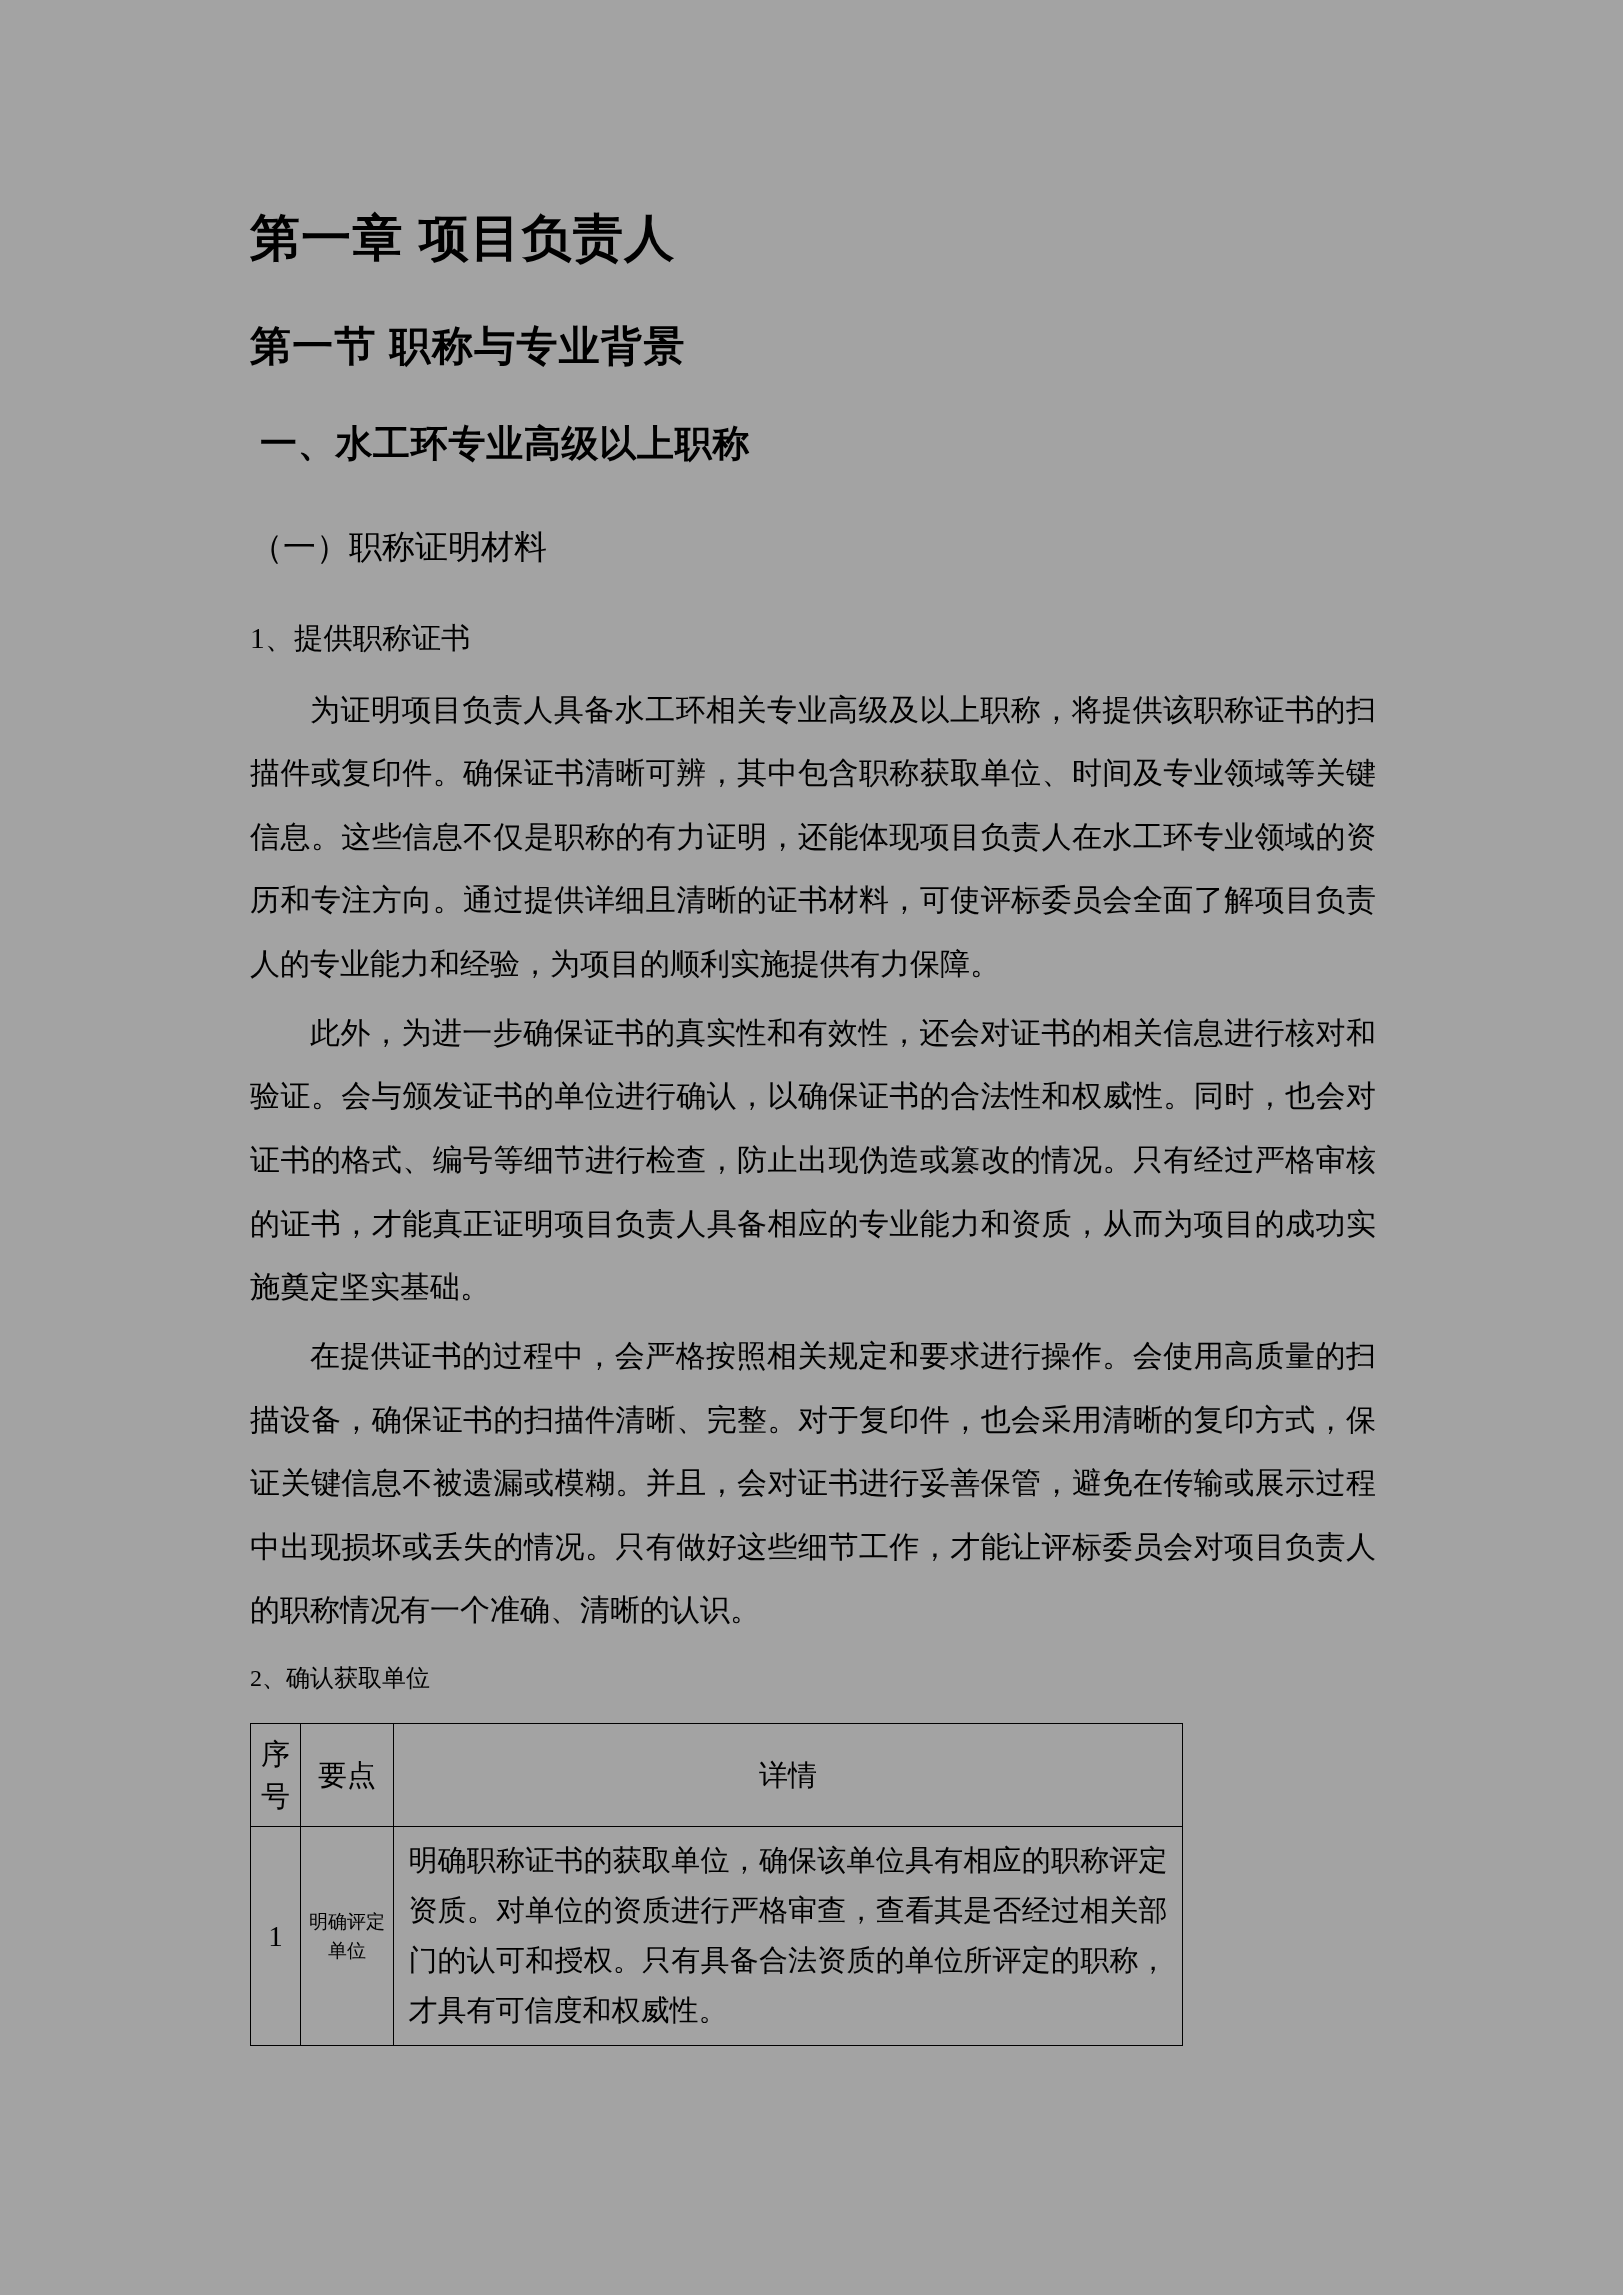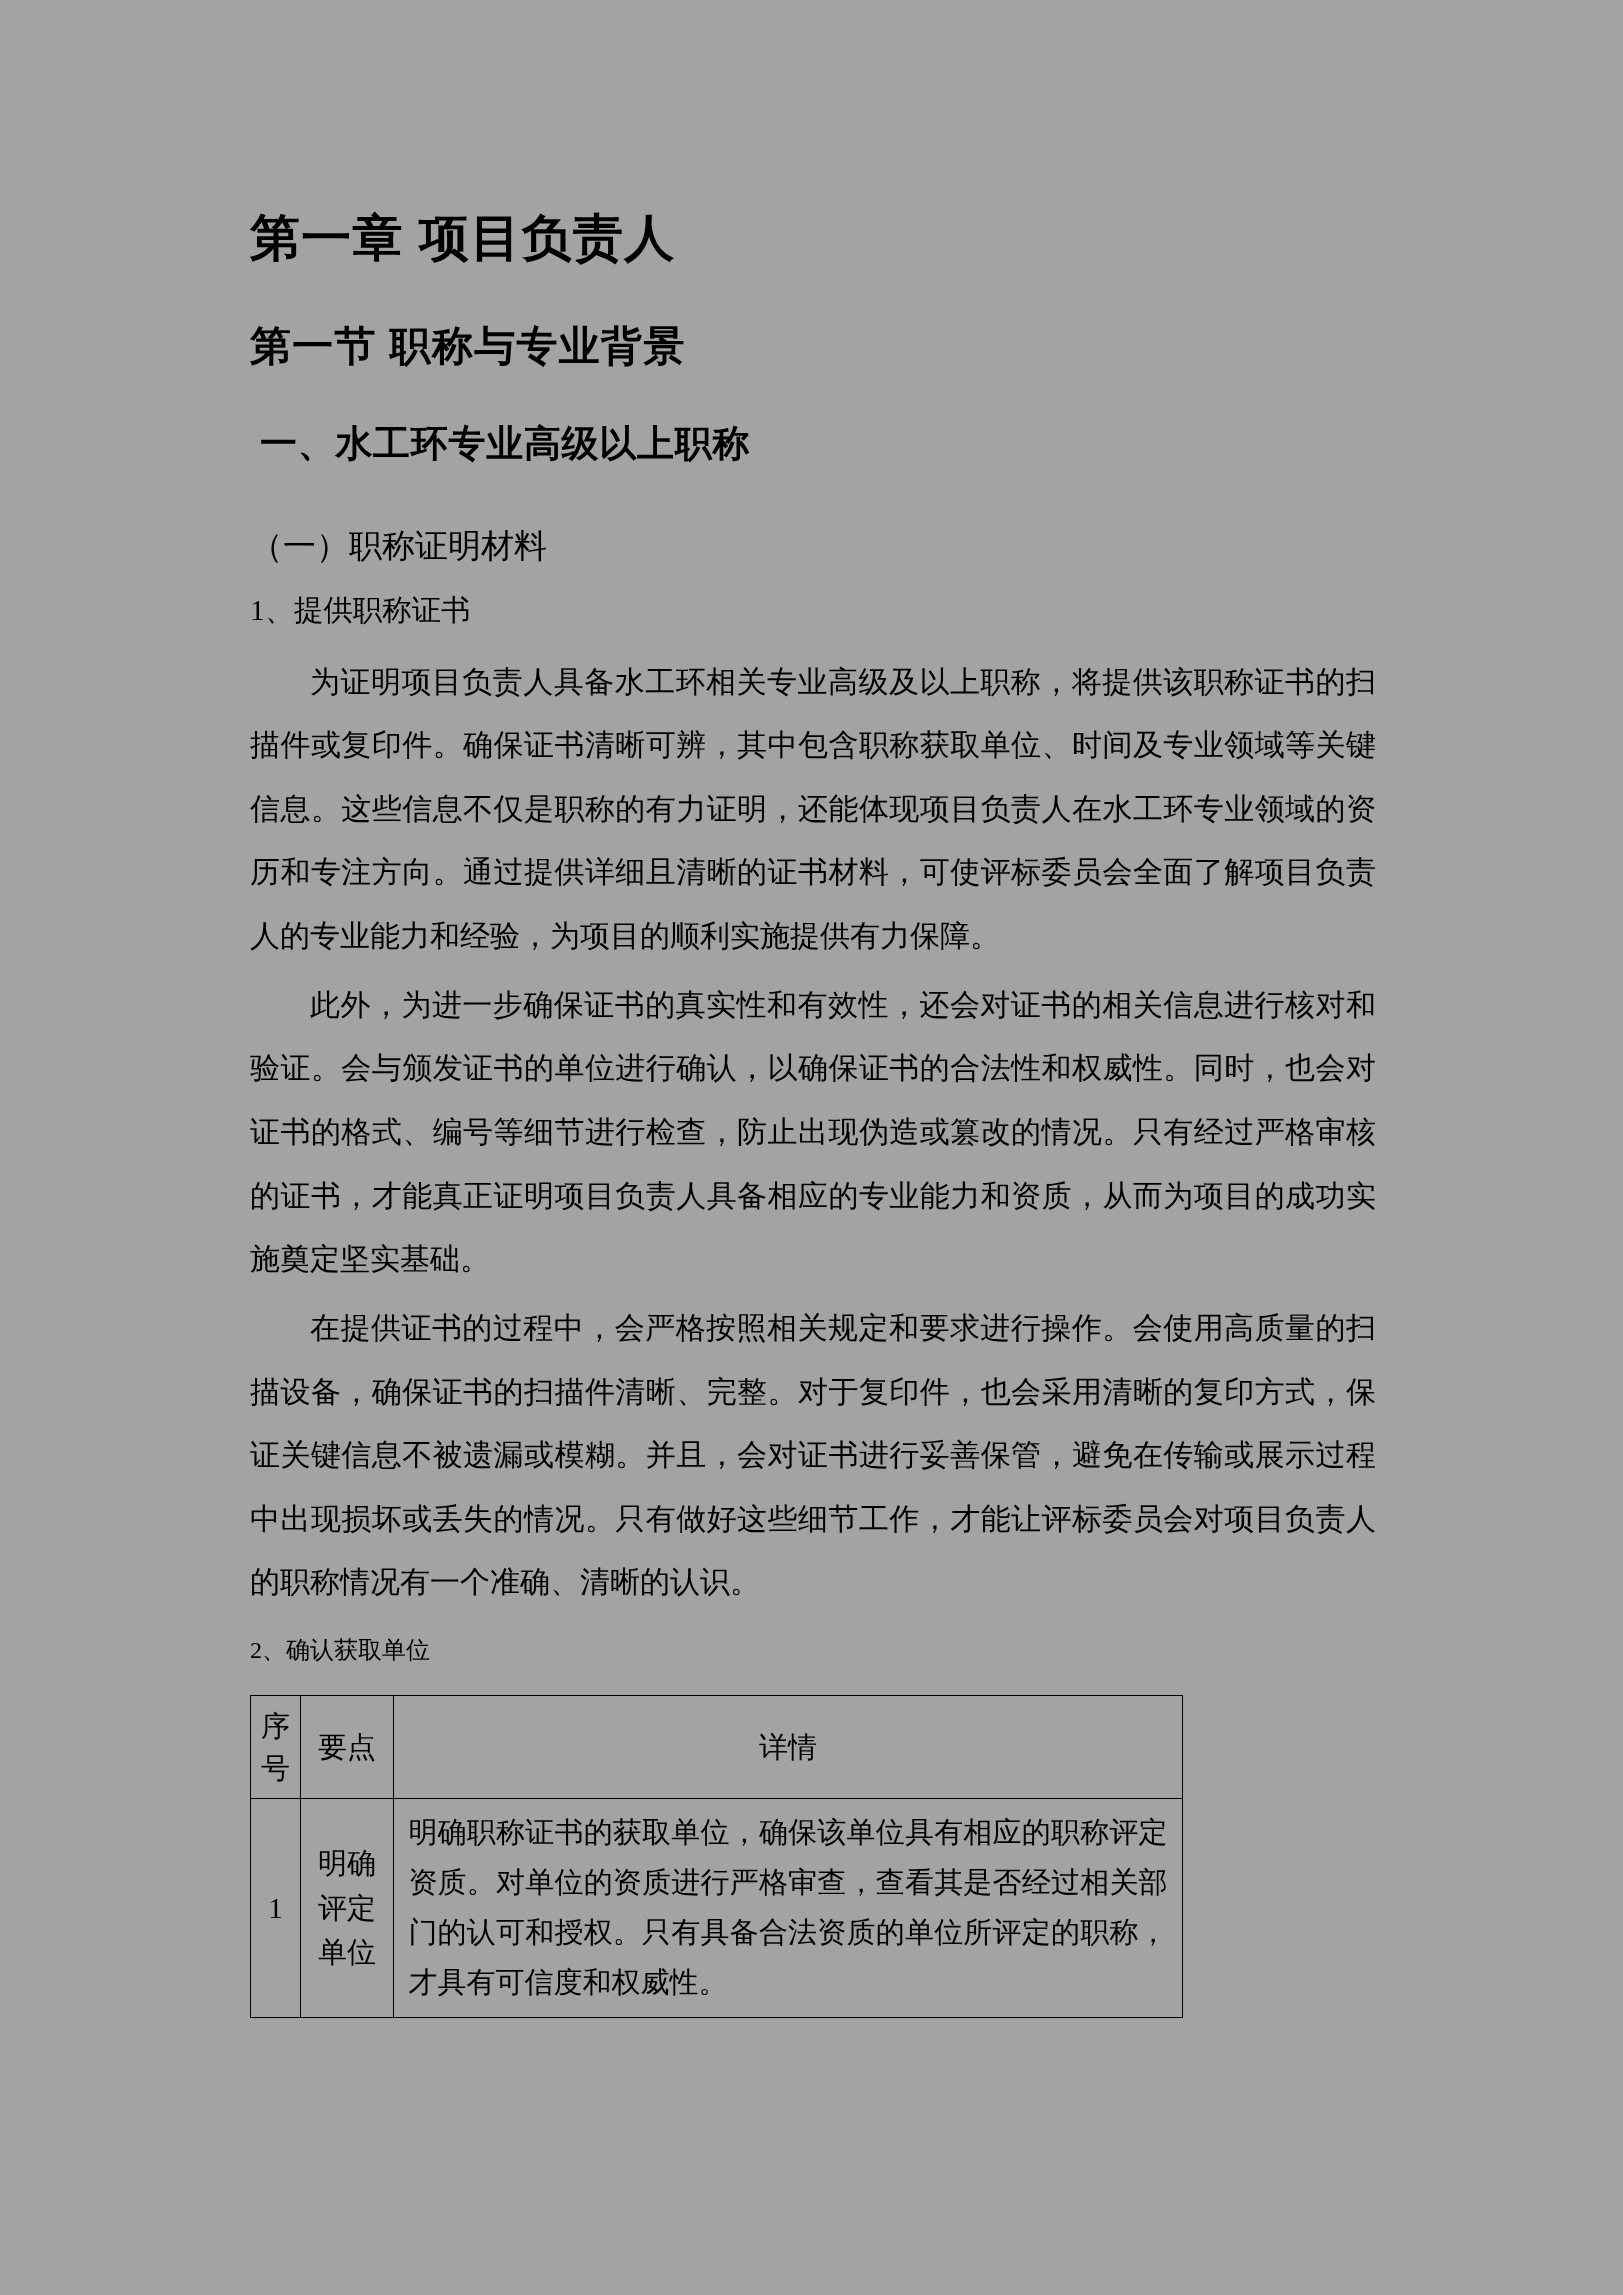--- a/index.html
+++ b/index.html
@@ -37,25 +37,25 @@
   }
   .h3 {
     font-family: "Liberation Sans", sans-serif;
     font-weight: 700;
     font-size: 37px;
     line-height: 1.2;
     margin: 0 0 60px 10px;
     letter-spacing: 0.7px;
   }
   .h4 {
-    font-family: Liberation Serif, serif;
+    font-family: Liberation Sans, sans-serif;
     font-weight: 400;
     font-size: 33px;
     line-height: 1.2;
-    margin: 0 0 24px 0;
+    margin: 0 0 52px 0;
   }
   .item-heading {
     font-family: "Liberation Serif", serif;
     font-weight: 400;
     font-size: 29.4px;
     line-height: 1.4;
     margin: 0 0 18.3px 0;
   }
   .para {
     font-family: "Liberation Serif", serif;
@@ -92,21 +92,21 @@
     line-height: 1.45;
     text-align: center;
     padding: 9.2px 3.9px;
   }
   td.cell-no {
     font-size: 29px;
     text-align: center;
     padding: 6.5px 3.9px;
   }
   td.cell-point {
-    font-size: 29px;
+    font-size: 19px;
     line-height: 1.55;
     text-align: center;
     padding: 6.5px 5.2px;
   }
   td.cell-detail {
     font-size: 29px;
     line-height: 1.72;
     text-align: justify;
     padding: 9.2px 14.4px;
   }

